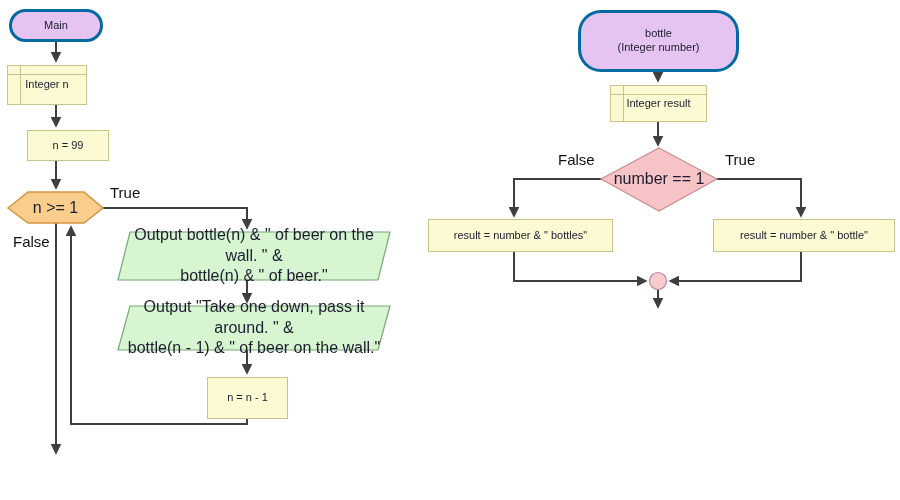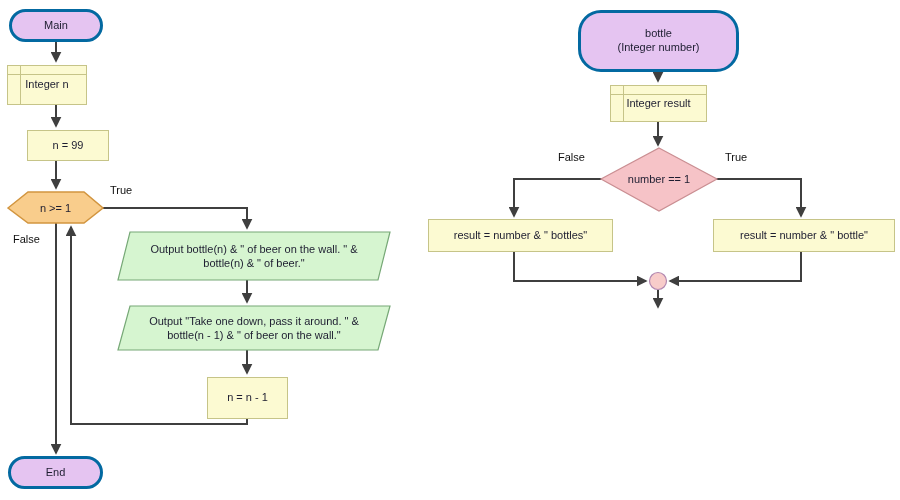--- a/index.html
+++ b/index.html
@@ -12,23 +12,23 @@
     position:absolute; box-sizing:border-box;
     display:flex; flex-direction:column; align-items:center; justify-content:center;
     text-align:center; font-size:11px; color:#1d1d30; line-height:1.25;
   }
   .oval  { background:#E5C4F1; border:3px solid #0369a1; }
   .ybox  { background:#FCFAD2; border:1px solid #C6C488; }
   .declare-hline { position:absolute; left:0; right:0; top:8px; border-top:1px solid #C6C488; }
   .declare-vline { position:absolute; top:0; bottom:0; left:12px; border-left:1px solid #C6C488; }
   .overlay {
     position:absolute; display:flex; flex-direction:column; align-items:center; justify-content:center;
-    text-align:center; font-size:11px; color:#1d1d30; line-height:1.3; pointer-events:none;
+    text-align:center; font-size:16px; color:#1d1d30; line-height:1.3; pointer-events:none;
   }
-  .lbl { position:absolute; font-size:11px; color:#101010; }
+  .lbl { position:absolute; font-size:15px; color:#101010; }
   .cline { stroke:#3F3F3F; stroke-width:2; fill:none; }
 </style>
 </head>
 <body>
 
 <div class="canvas">
 
   <svg width="900" height="500" viewBox="0 0 900 500">
     <defs>
       <marker id="arw" viewBox="0 0 10 10" refX="8.5" refY="5" markerWidth="5.5" markerHeight="5.5" orient="auto-start-reverse">
@@ -86,23 +86,20 @@
 
   <div class="overlay" style="left:118px; top:306px; width:272px; height:44px;">
     <span>Output "Take one down, pass it around. " &amp;</span>
     <span>bottle(n - 1) &amp; " of beer on the wall."</span>
   </div>
 
   <div class="node ybox" style="left:207px; top:377px; width:81px; height:42px;">
     <span>n = n - 1</span>
   </div>
 
-  <div class="node oval" style="left:8px; top:456px; width:95px; height:33px; border-radius:17px;">
-    <span>End</span>
-  </div>
 
   <div class="node oval" style="left:578px; top:10px; width:161px; height:62px; border-radius:23px;">
     <span>bottle</span>
     <span>(Integer number)</span>
   </div>
 
   <div class="node ybox" style="left:610px; top:85px; width:97px; height:37px;">
     <div class="declare-hline"></div>
     <div class="declare-vline"></div>
     <span>Integer result</span>

